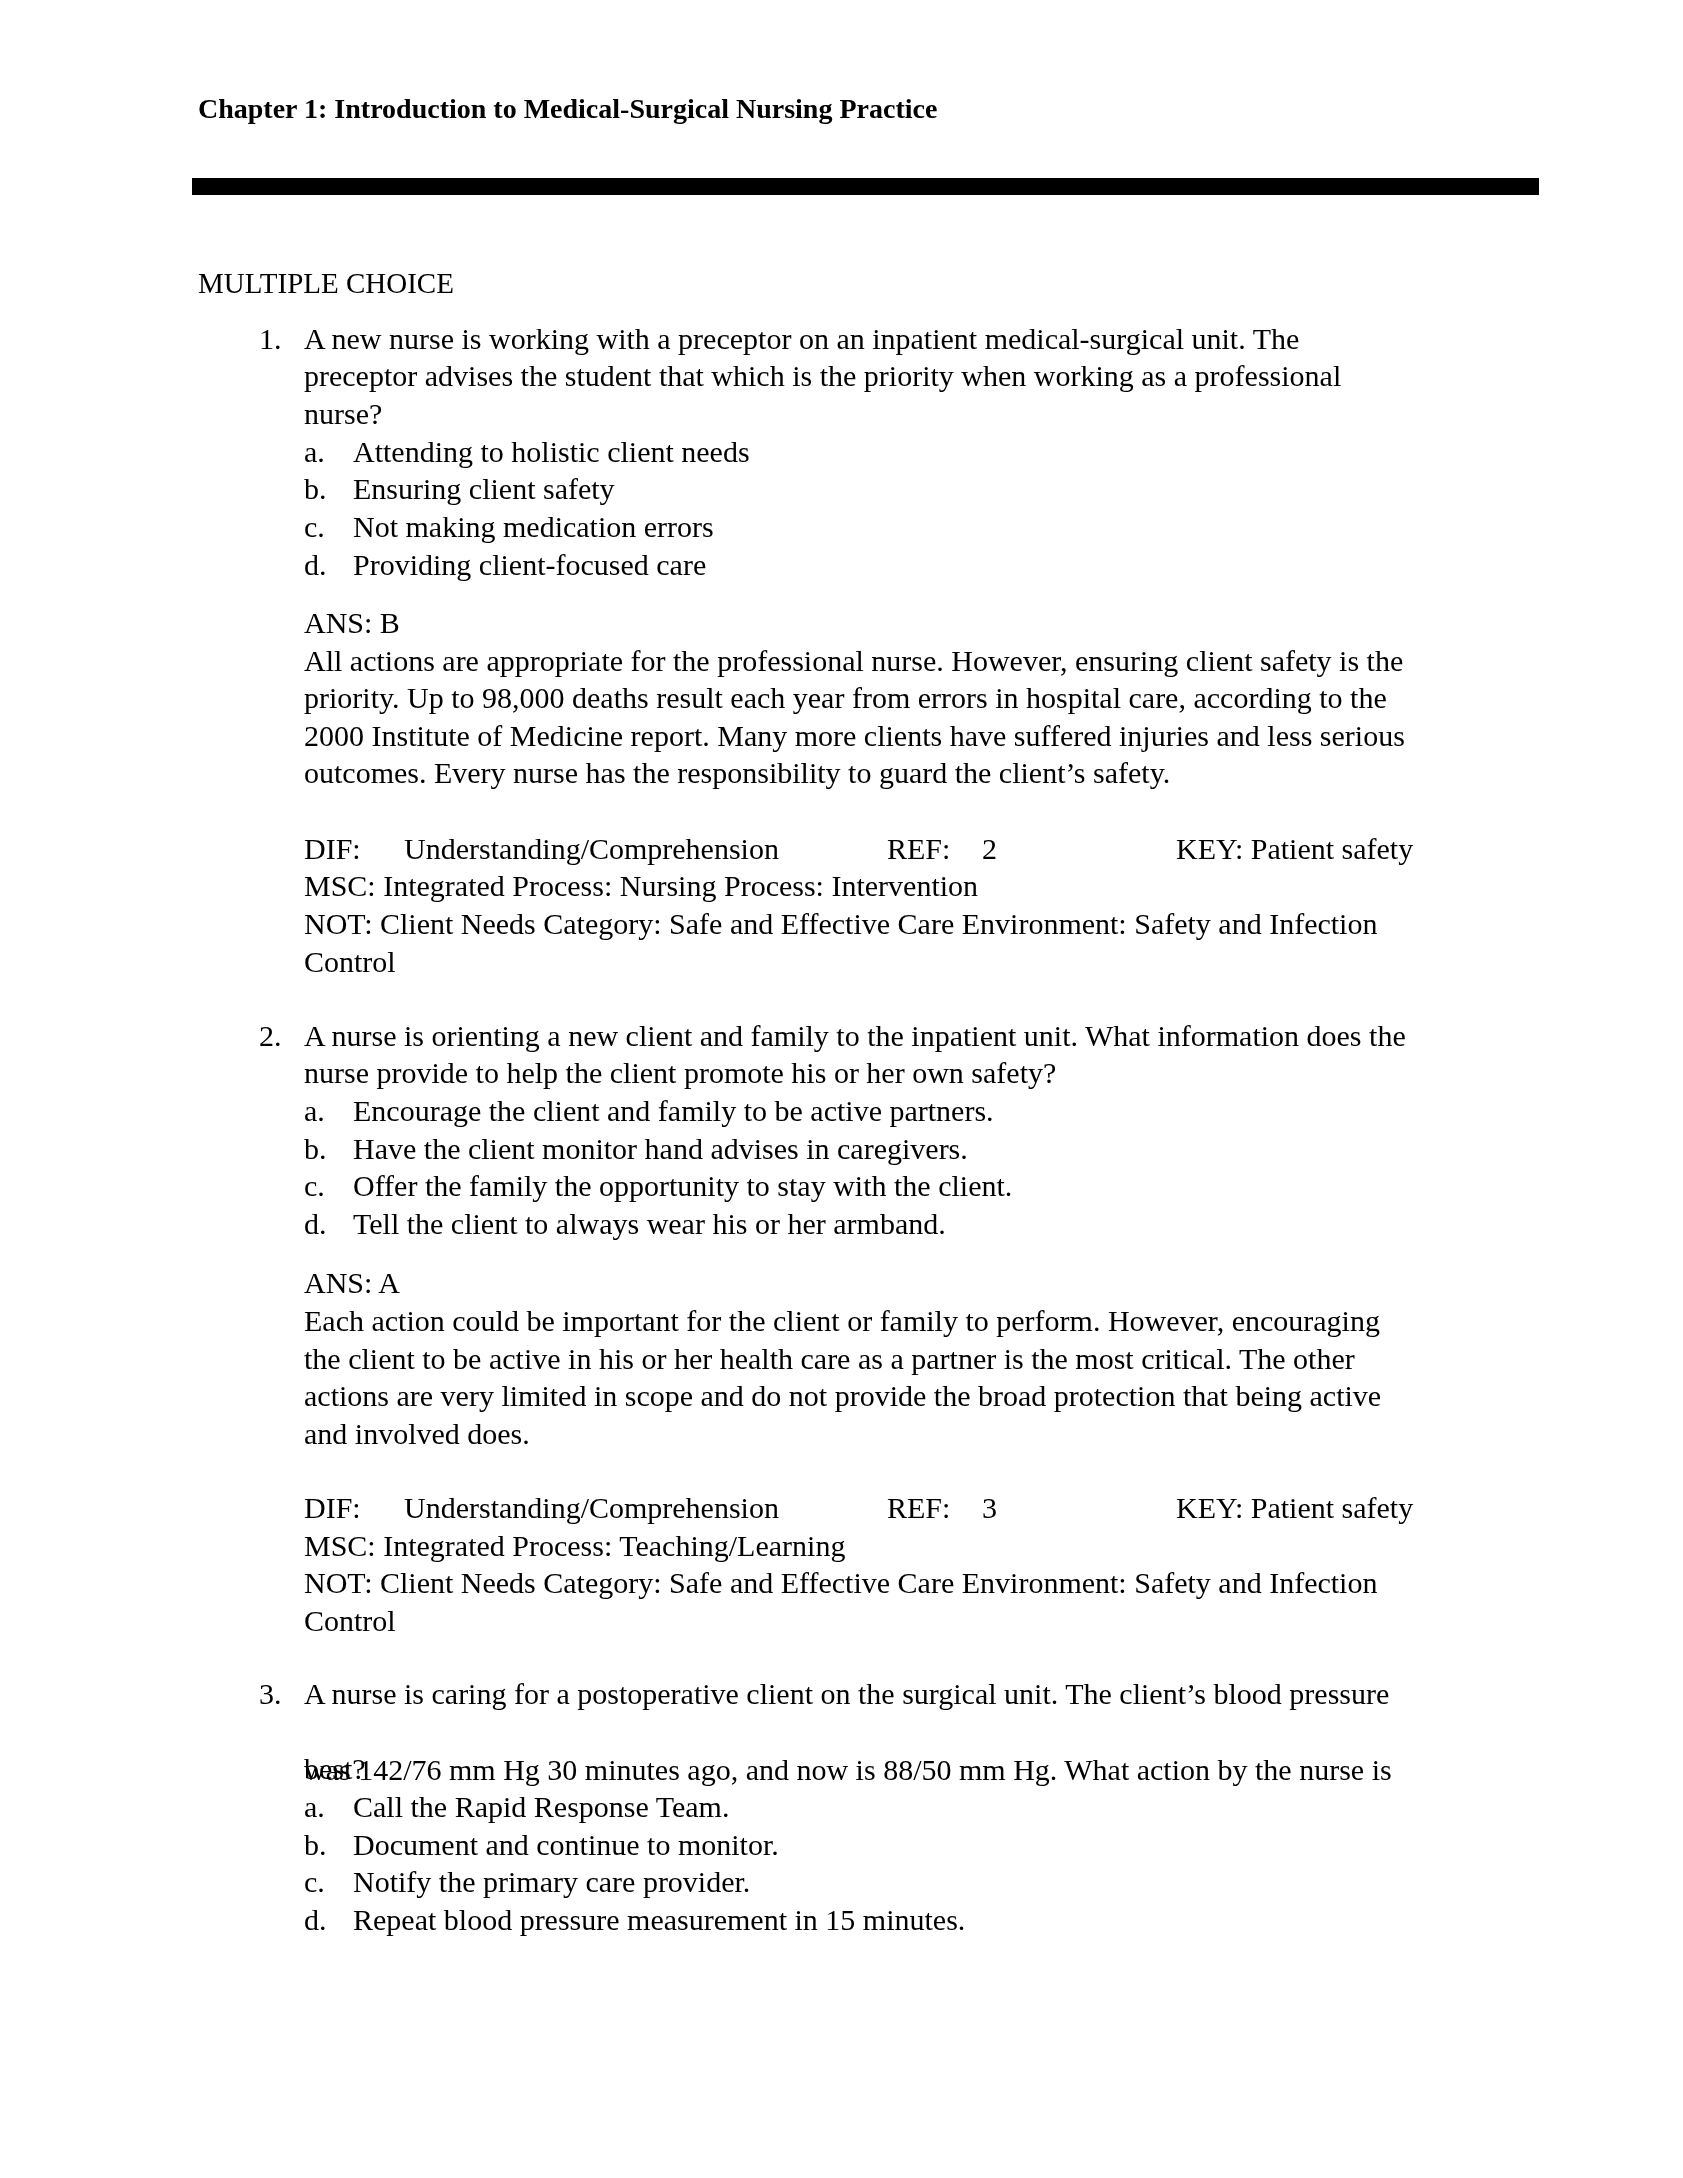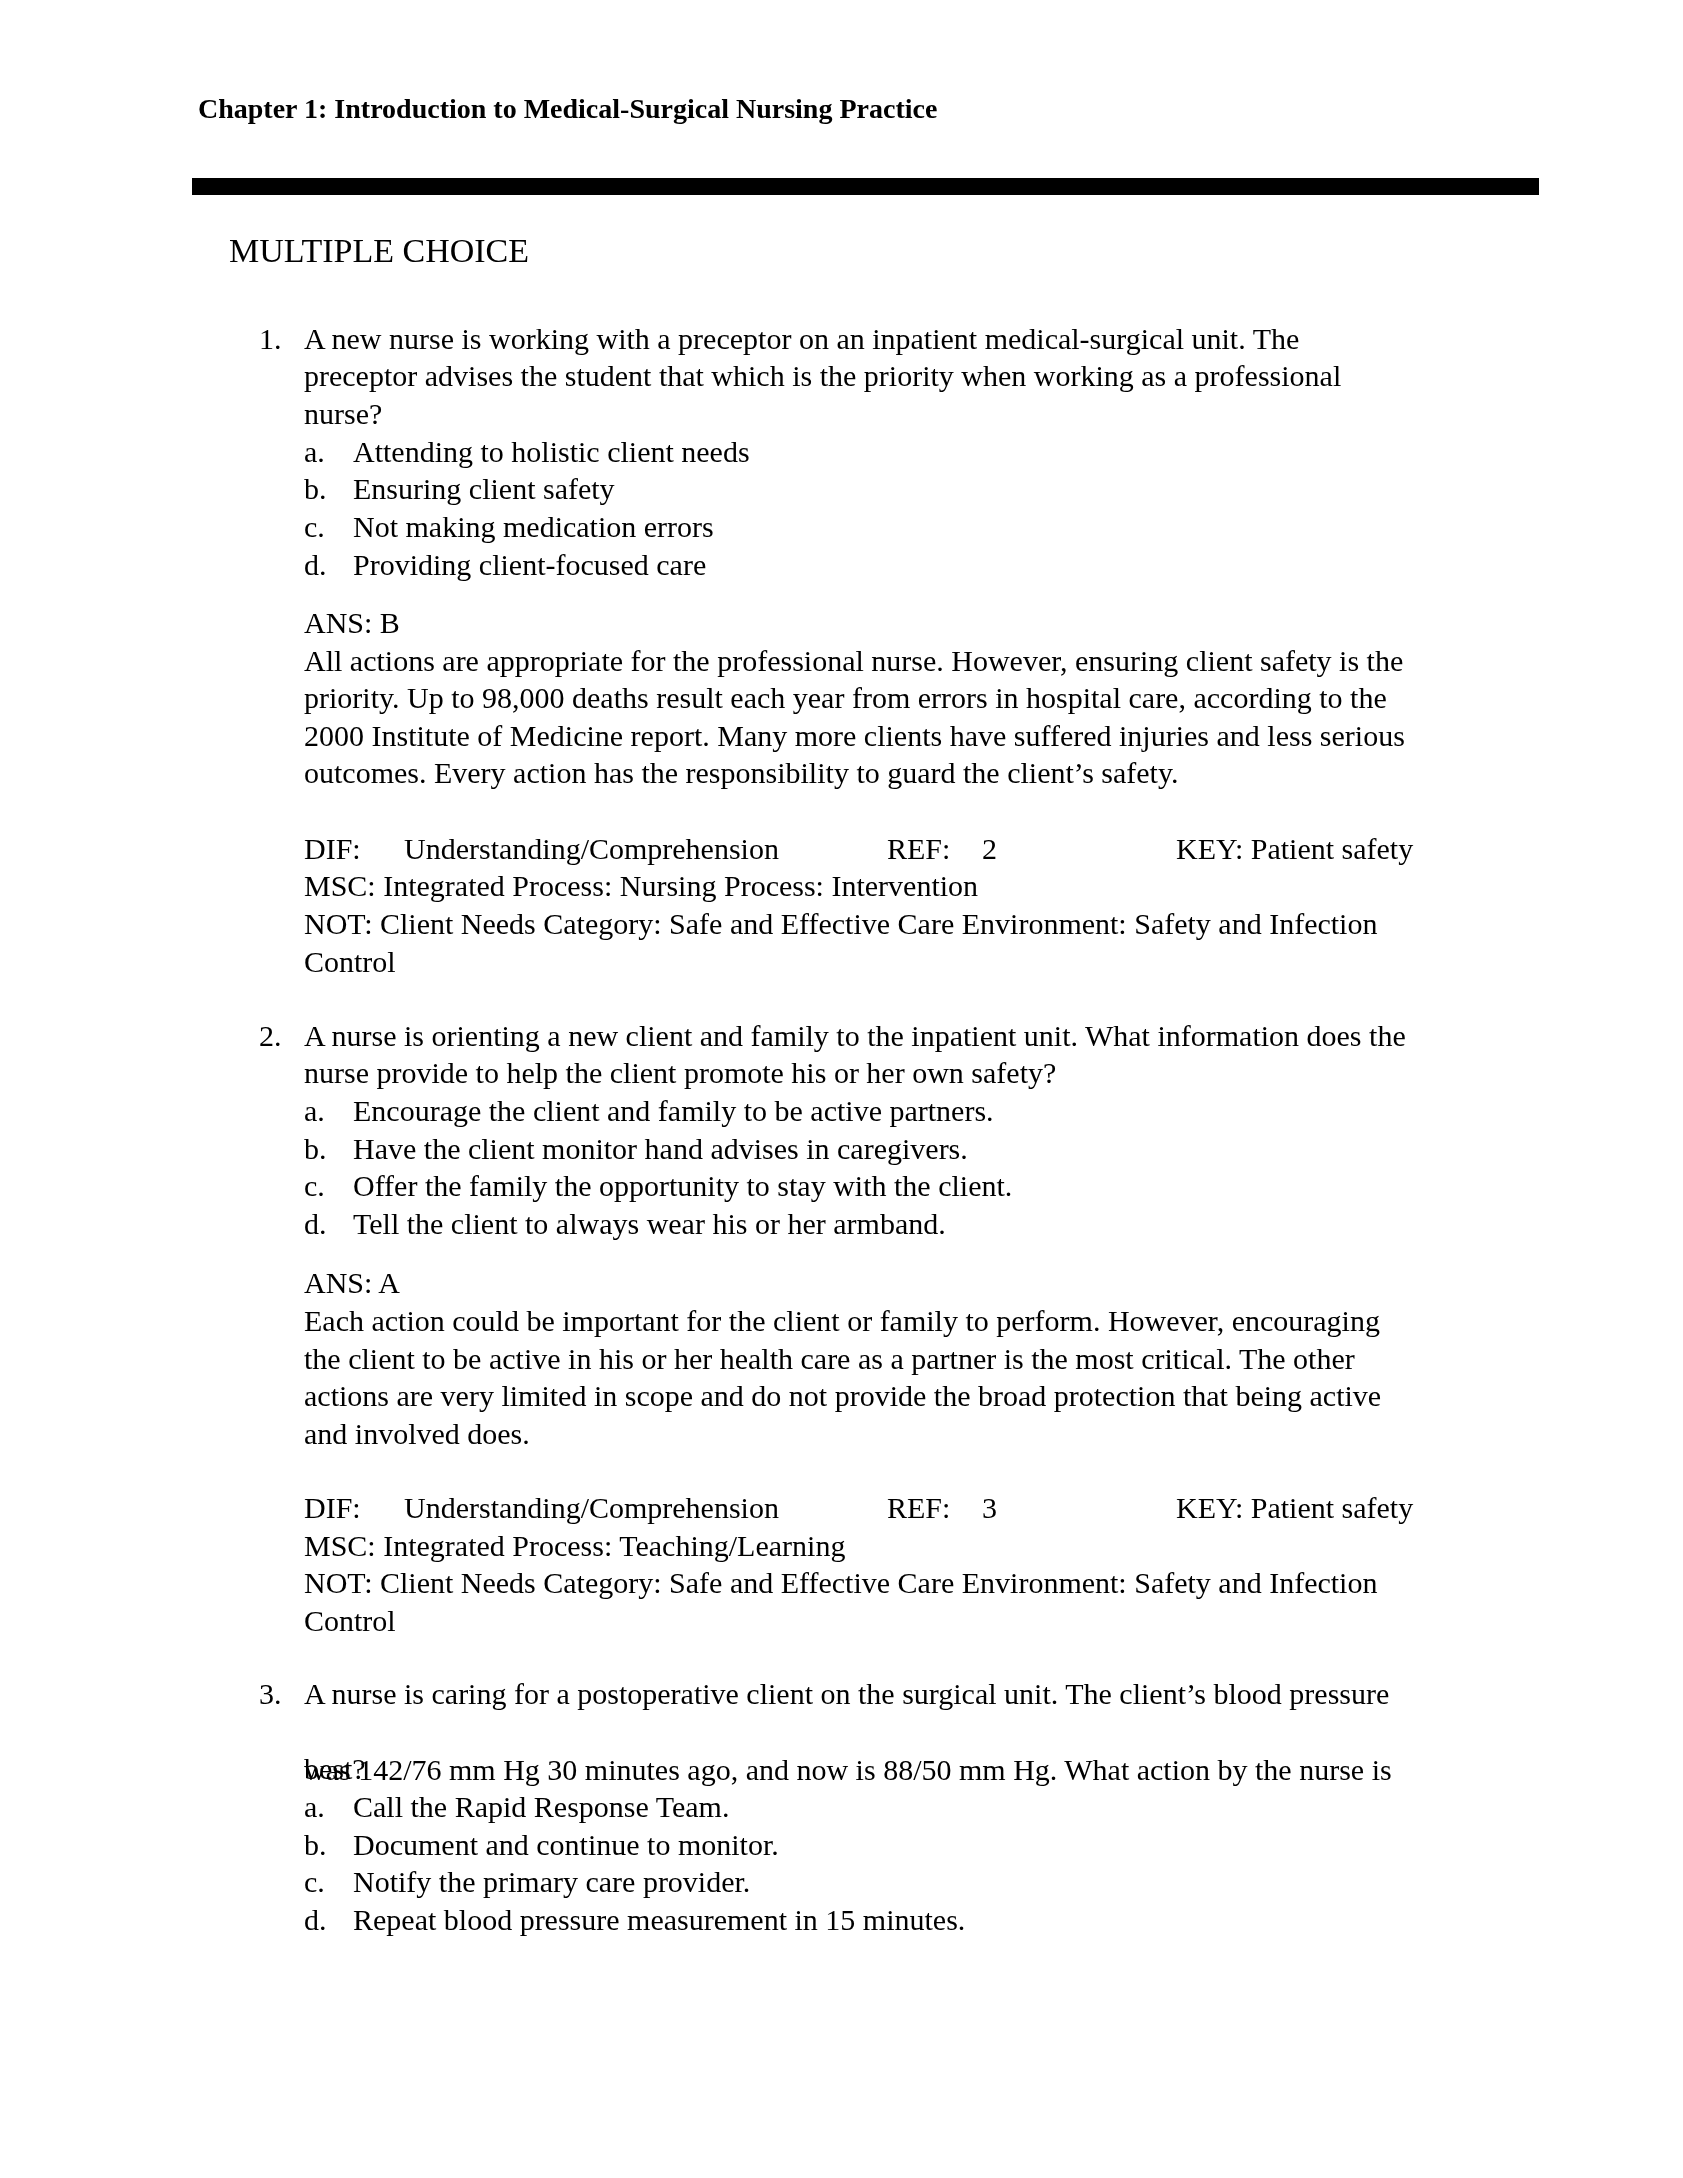--- a/index.html
+++ b/index.html
@@ -3,21 +3,21 @@
 <meta charset="utf-8">
 <style>
   html, body { margin: 0; padding: 0; background: #ffffff; }
   body { width: 1683px; height: 2178px; position: relative; overflow: hidden;
          font-family: "Liberation Serif", "DejaVu Serif", serif; color: #000; }
   .page { position: absolute; left: 0; top: 0; width: 1683px; height: 2178px; }
   .title { position: absolute; left: 198px; font-weight: bold; font-size: 28px; line-height: 44px; white-space: nowrap; }
   .t1 { top: 87px; }
   .t2 { top: 131px; }
   .rule { position: absolute; left: 192px; top: 178px; width: 1347px; height: 17px; background: #000; }
-  .section { position: absolute; left: 198px; top: 232px; font-size: 34px; line-height: 38px; white-space: nowrap; margin-left: 31px; }
+  .section { position: absolute; left: 198px; top: 264px; font-size: 29px; line-height: 38px; white-space: nowrap; }
   .line { position: absolute; font-size: 30px; line-height: 38px; white-space: nowrap; }
   .num { left: 259px; }
   .q { left: 304px; }
   .optl { left: 304px; }
   .optt { left: 353px; }
   .meta-dif-val { left: 404px; font-family: Liberation Serif, serif; }
   .meta-ref { left: 887px; }
   .meta-ref-val { left: 982px; }
   .meta-key { left: 1176px; }
 </style>
@@ -43,21 +43,21 @@
     <div class="line optt" style="top:470px">Ensuring client safety</div>
     <div class="line optl" style="top:508px">c.</div>
     <div class="line optt" style="top:508px">Not making medication errors</div>
     <div class="line optl" style="top:546px">d.</div>
     <div class="line optt" style="top:546px">Providing client-focused care</div>
 
     <div class="line q" style="top:604px">ANS:  B</div>
     <div class="line q" style="top:642px">All actions are appropriate for the professional nurse. However, ensuring client safety is the</div>
     <div class="line q" style="top:679px">priority. Up to 98,000 deaths result each year from errors in hospital care, according to the</div>
     <div class="line q" style="top:717px">2000 Institute of Medicine report. Many more clients have suffered injuries and less serious</div>
-    <div class="line q" style="top:754px">outcomes. Every action has the responsibility to guard the client’s safety.</div>
+    <div class="line q" style="top:754px">outcomes. Every nurse has the responsibility to guard the client’s safety.</div>
 
     <div class="line q" style="top:830px">DIF:</div>
     <div class="line meta-dif-val" style="top:830px">Understanding/Comprehension</div>
     <div class="line meta-ref" style="top:830px">REF:</div>
     <div class="line meta-ref-val" style="top:830px">2</div>
     <div class="line meta-key" style="top:830px">KEY:  Patient safety</div>
     <div class="line q" style="top:867px">MSC:  Integrated Process: Nursing Process: Intervention</div>
     <div class="line q" style="top:905px">NOT:  Client Needs Category: Safe and Effective Care Environment: Safety and Infection</div>
     <div class="line q" style="top:943px">Control</div>
   </div>

